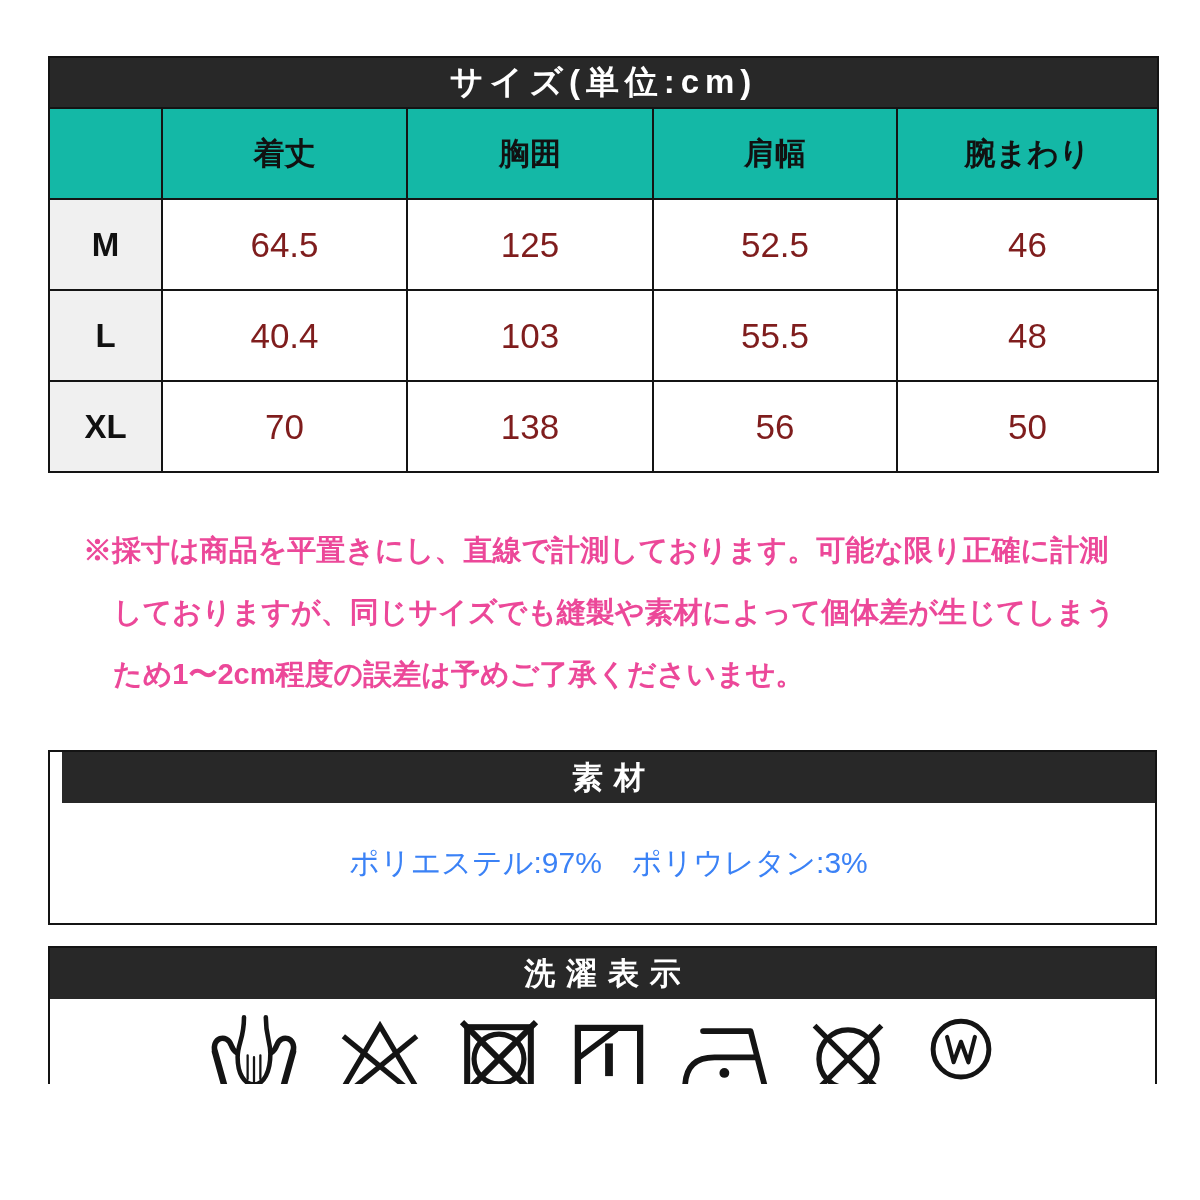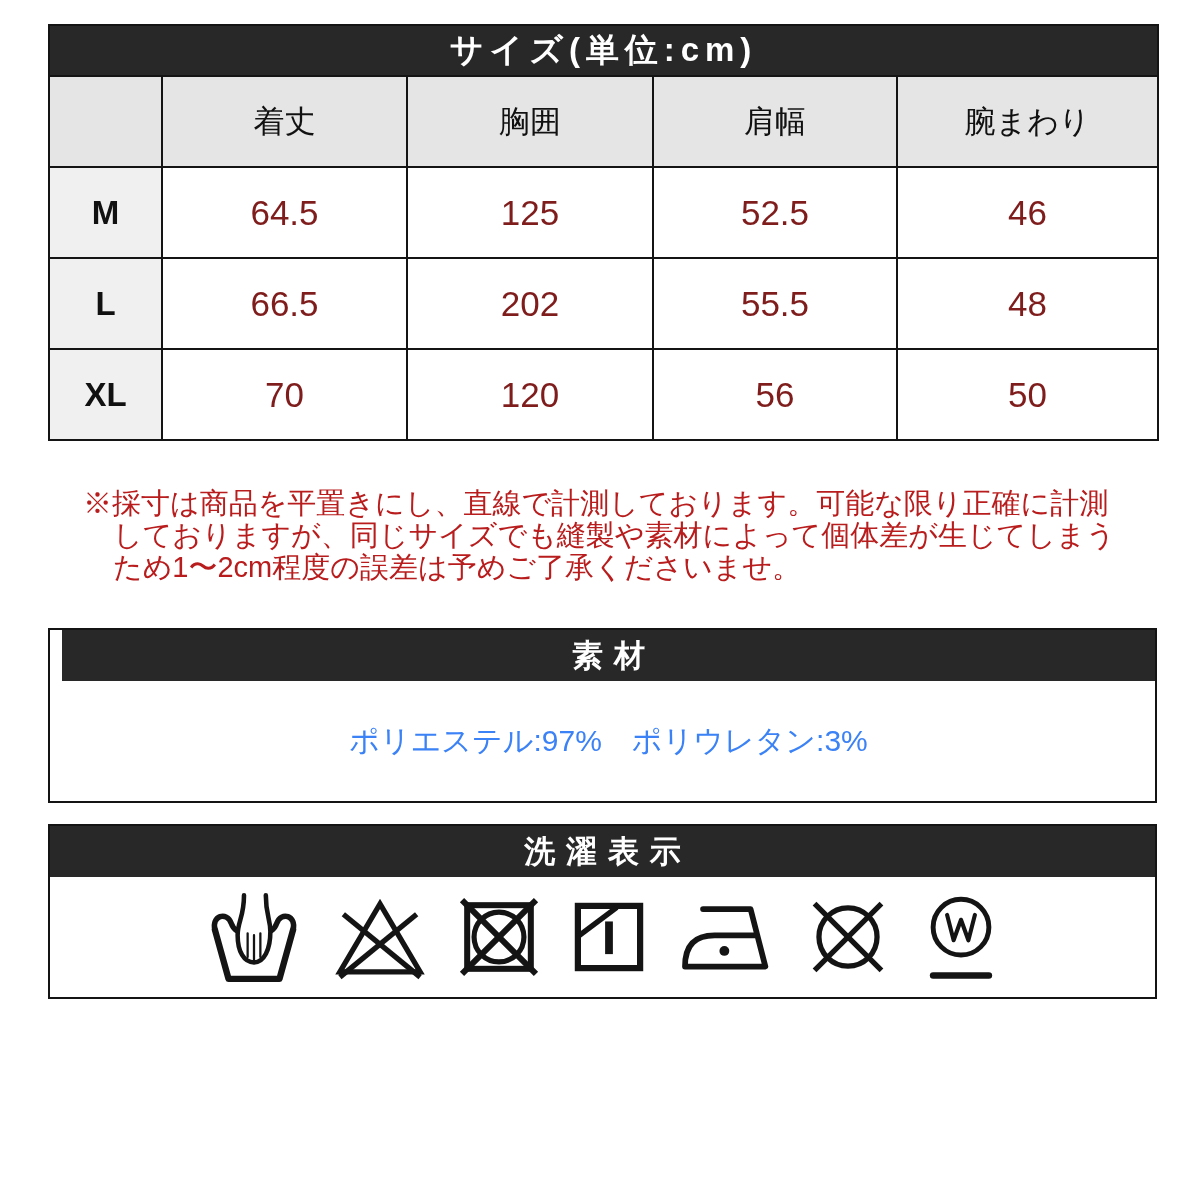--- a/index.html
+++ b/index.html
@@ -1,30 +1,30 @@
 <!DOCTYPE html>
 <html><head>
 <meta charset="utf-8">
 <style>
   html,body{margin:0;padding:0;background:#ffffff;}
   body{width:1200px;height:1200px;color:#111;font-family:"Liberation Sans",sans-serif;}
-  .page{box-sizing:border-box;width:1200px;height:1052px;padding:24px 43px 0 48px;background:#fff;overflow:hidden;}
+  .page{box-sizing:border-box;width:1200px;height:1052px;padding:24px 43px 0 48px;background:#fff;overflow:hidden;margin-top:32px;}
 
   
   table.size-table{width:1109px;border-collapse:collapse;table-layout:fixed;}
   table.size-table th,table.size-table td{border:2px solid #141414;text-align:center;vertical-align:middle;padding:0;}
   .band-cell{background:#282828;color:#fff;font-weight:bold;font-size:33px;letter-spacing:.18em;height:49px;}
-  tr.colhead th{height:89px;background:#e5e5e5;font-size:31px;font-weight:normal;}
+  tr.colhead th{height:89px;background:#14b8a6;font-size:31px;font-weight:bold;}
   tbody tr{height:91px;}
   tbody th.size-label{background:#f0f0f0;font-size:33px;font-weight:bold;}
   tbody td{font-size:35px;font-weight:400;color:#7f1d1d;}
 
   
   .notes{margin:46px 40px 0 35px;}
-  .note{font-size:29px;line-height:32px;margin:0 0 44px 0;padding-left:30px;text-indent:-30px;color:#b91c1c;}
+  .note{font-size:29px;line-height:62px;margin:0 0 44px 0;padding-left:30px;text-indent:-30px;color:#ec4899;font-weight:bold;}
 
   
   .box{border:2px solid #141414;width:1109px;box-sizing:border-box;}
   .box .band{background:#282828;color:#fff;font-weight:bold;font-size:31px;letter-spacing:.35em;height:51px;
              display:flex;align-items:center;justify-content:center;text-indent:.35em;}
   .material-box{margin-top:45px;padding-left:12px;}
   .material-content{height:120px;display:flex;align-items:center;justify-content:center;font-size:30px;color:#3b82f6;}
   .laundry-box{margin-top:21px;text-align:center;}
   .icons-row{height:120px;display:flex;align-items:center;justify-content:center;gap:28px;}
   .icons-row svg{display:block;}
@@ -57,29 +57,29 @@
     <tbody>
       <tr>
         <th class="size-label">M</th>
         <td>64.5</td>
         <td>125</td>
         <td>52.5</td>
         <td>46</td>
       </tr>
       <tr>
         <th class="size-label">L</th>
-        <td>66.5</td>
-        <td>202</td>
+        <td>40.4</td>
+        <td>103</td>
         <td>55.5</td>
         <td>48</td>
       </tr>
       <tr>
         <th class="size-label">XL</th>
         <td>70</td>
-        <td>120</td>
+        <td>138</td>
         <td>56</td>
         <td>50</td>
       </tr>
     </tbody>
   </table>
 
   <div class="notes">
     <p class="note">※採寸は商品を平置きにし、直線で計測しております。可能な限り正確に計測しておりますが、同じサイズでも縫製や素材によって個体差が生じてしまうため1〜2cm程度の誤差は予めご了承くださいませ。</p>
   </div>
 

